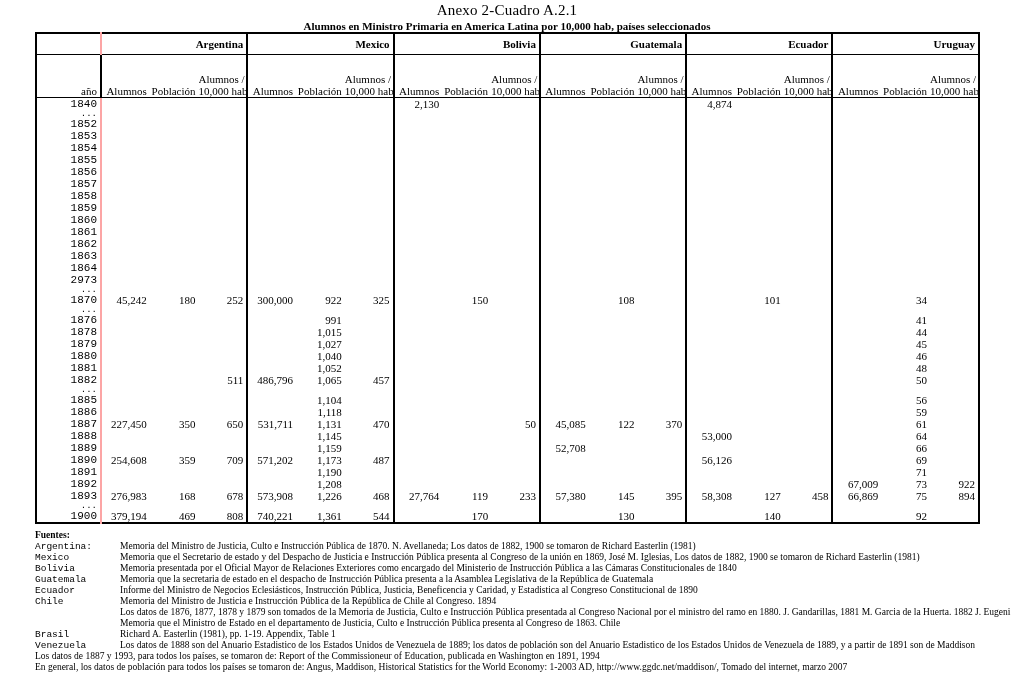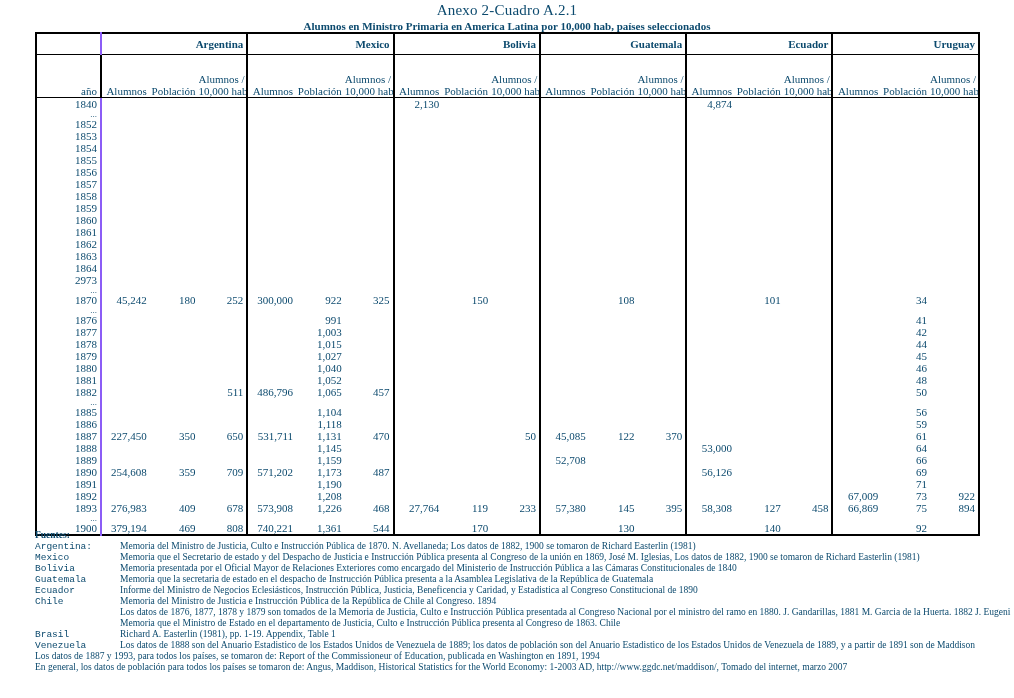--- a/index.html
+++ b/index.html
@@ -1,38 +1,38 @@
 <!DOCTYPE html>
 <html><head>
 <meta charset="utf-8">
 <style>
   html,body{margin:0;padding:0;background:#fff;}
   .page{
     position:relative;width:1014px;height:698px;background:#fff;
-    font-family:"Liberation Serif","DejaVu Serif",serif;color:#0c4a6e;overflow:hidden;
+    font-family:"Liberation Serif","DejaVu Serif",serif;color:#000000;overflow:hidden;
   }
   .title{margin-top:2px;text-align:center;font-size:15px;letter-spacing:.2px;}
   .subtitle{text-align:center;font-size:11px;font-weight:bold;margin-top:1px;}
   .tblwrap{position:absolute;left:35px;top:32px;}
   table.main{
     border-collapse:collapse;table-layout:fixed;width:945px;
     font-size:11px;border:2px solid #000;
   }
   table.main col.cyear{width:65px;}
   table.main td{
     padding:0 3px 0 0;white-space:nowrap;overflow:hidden;
     height:12px;line-height:12px;text-align:right;vertical-align:bottom;
   }
   tr.hdr1 td{height:20px;line-height:20px;border-bottom:1px solid #000;}
   td.country{font-weight:bold;text-align:center;padding:0;}
   tr.hdr2 td{height:42px;border-bottom:1px solid #000;}
   td.sh-a{text-align:left;padding-left:3px;}
   td.sh-p{text-align:center;padding:0;}
   td.sh-r{text-align:right;line-height:13px;}
-  td.yr{border-right:2px solid #8b5cf6;padding-right:3px;}
+  td.yr{border-right:2px solid #fca5a5;padding-right:3px;font-family:Liberation Mono, monospace;}
   td.anio{border-right:2px solid #000;text-align:right;padding-right:16px;}
   td.bs{border-left:2px solid #000;}
   tr.dots td{height:8px;line-height:8px;font-size:9px;}
   .footer{position:absolute;left:35px;top:530px;width:975px;font-size:9.5px;line-height:11px;}
   .fuentes{font-weight:bold;}
   .entry{display:flex;}
   .entry .lbl{width:65px;flex:0 0 65px;font-family:Liberation Mono, monospace;}
   .entry .txt{flex:1;white-space:nowrap;margin-left:20px;}
   .note{white-space:nowrap;}
 </style>
@@ -531,41 +531,20 @@
             <td></td>
             <td></td>
             <td class="bs"></td>
             <td></td>
             <td></td>
             <td class="bs"></td>
             <td>41</td>
             <td></td>
           </tr>
           <tr>
-            <td class="yr">1877</td>
-            <td></td>
-            <td></td>
-            <td></td>
-            <td class="bs"></td>
-            <td>1,003</td>
-            <td></td>
-            <td class="bs"></td>
-            <td></td>
-            <td></td>
-            <td class="bs"></td>
-            <td></td>
-            <td></td>
-            <td class="bs"></td>
-            <td></td>
-            <td></td>
-            <td class="bs"></td>
-            <td>42</td>
-            <td></td>
-          </tr>
-          <tr>
             <td class="yr">1878</td>
             <td></td>
             <td></td>
             <td></td>
             <td class="bs"></td>
             <td>1,015</td>
             <td></td>
             <td class="bs"></td>
             <td></td>
             <td></td>
@@ -848,21 +827,21 @@
             <td class="bs"></td>
             <td></td>
             <td></td>
             <td class="bs">67,009</td>
             <td>73</td>
             <td>922</td>
           </tr>
           <tr>
             <td class="yr">1893</td>
             <td>276,983</td>
-            <td>409</td>
+            <td>168</td>
             <td>678</td>
             <td class="bs">573,908</td>
             <td>1,226</td>
             <td>468</td>
             <td class="bs">27,764</td>
             <td>119</td>
             <td>233</td>
             <td class="bs">57,380</td>
             <td>145</td>
             <td>395</td>

